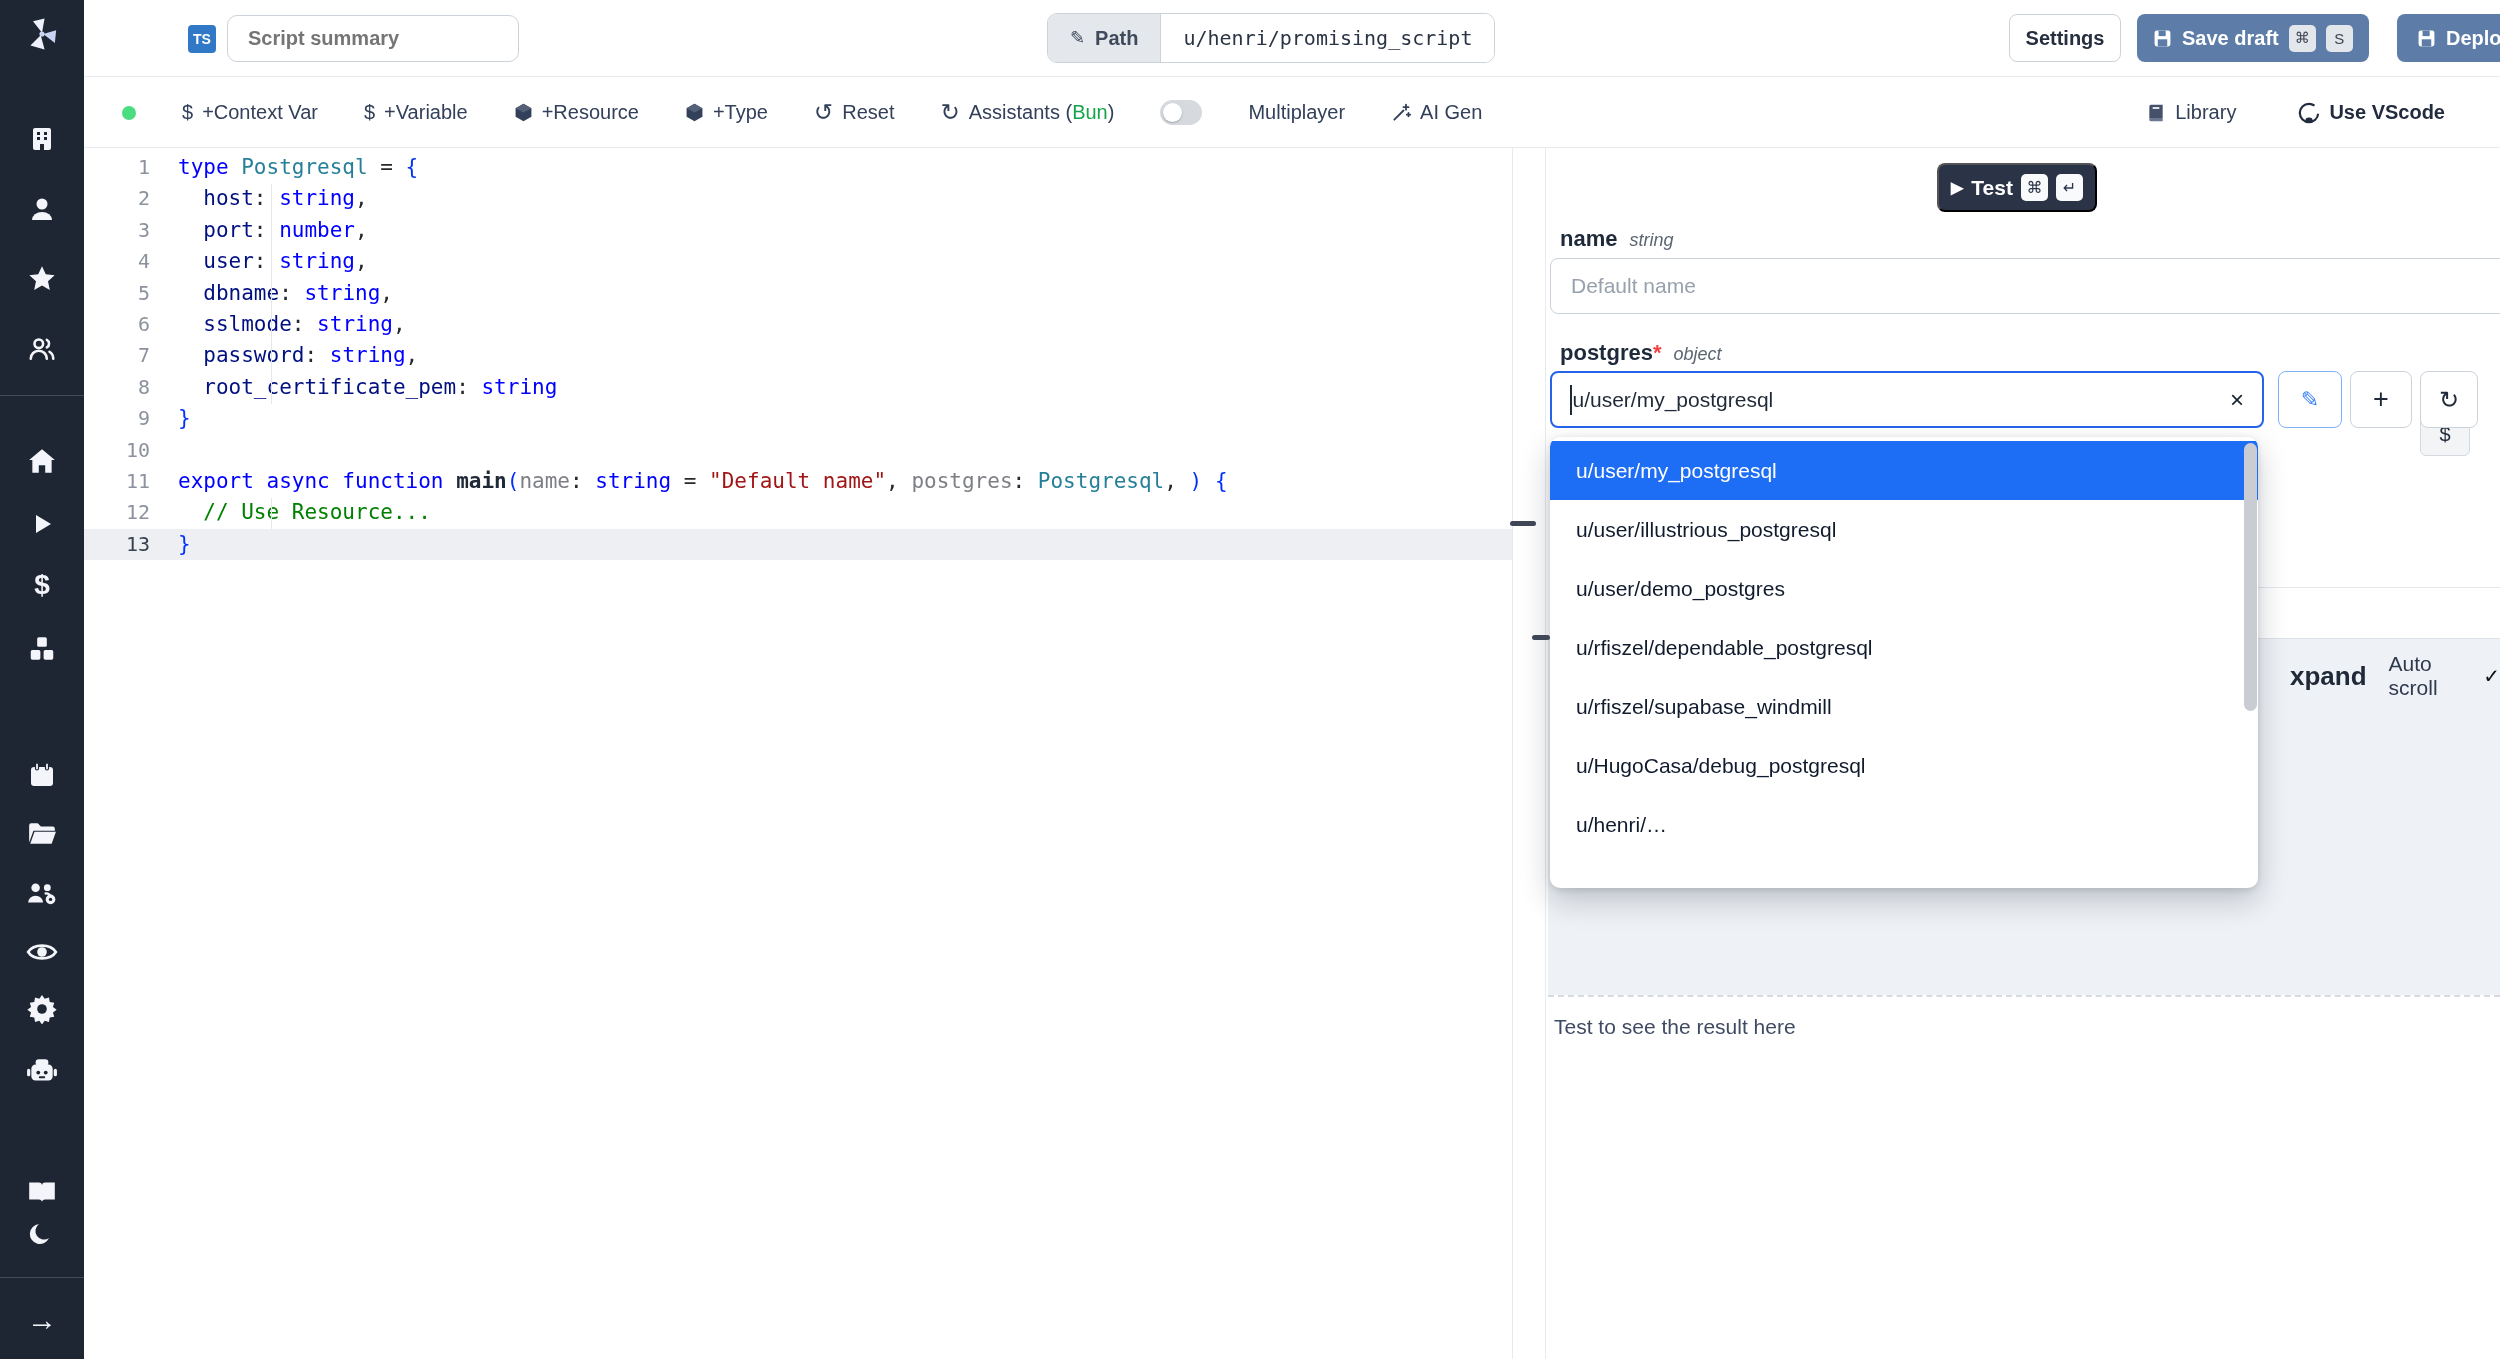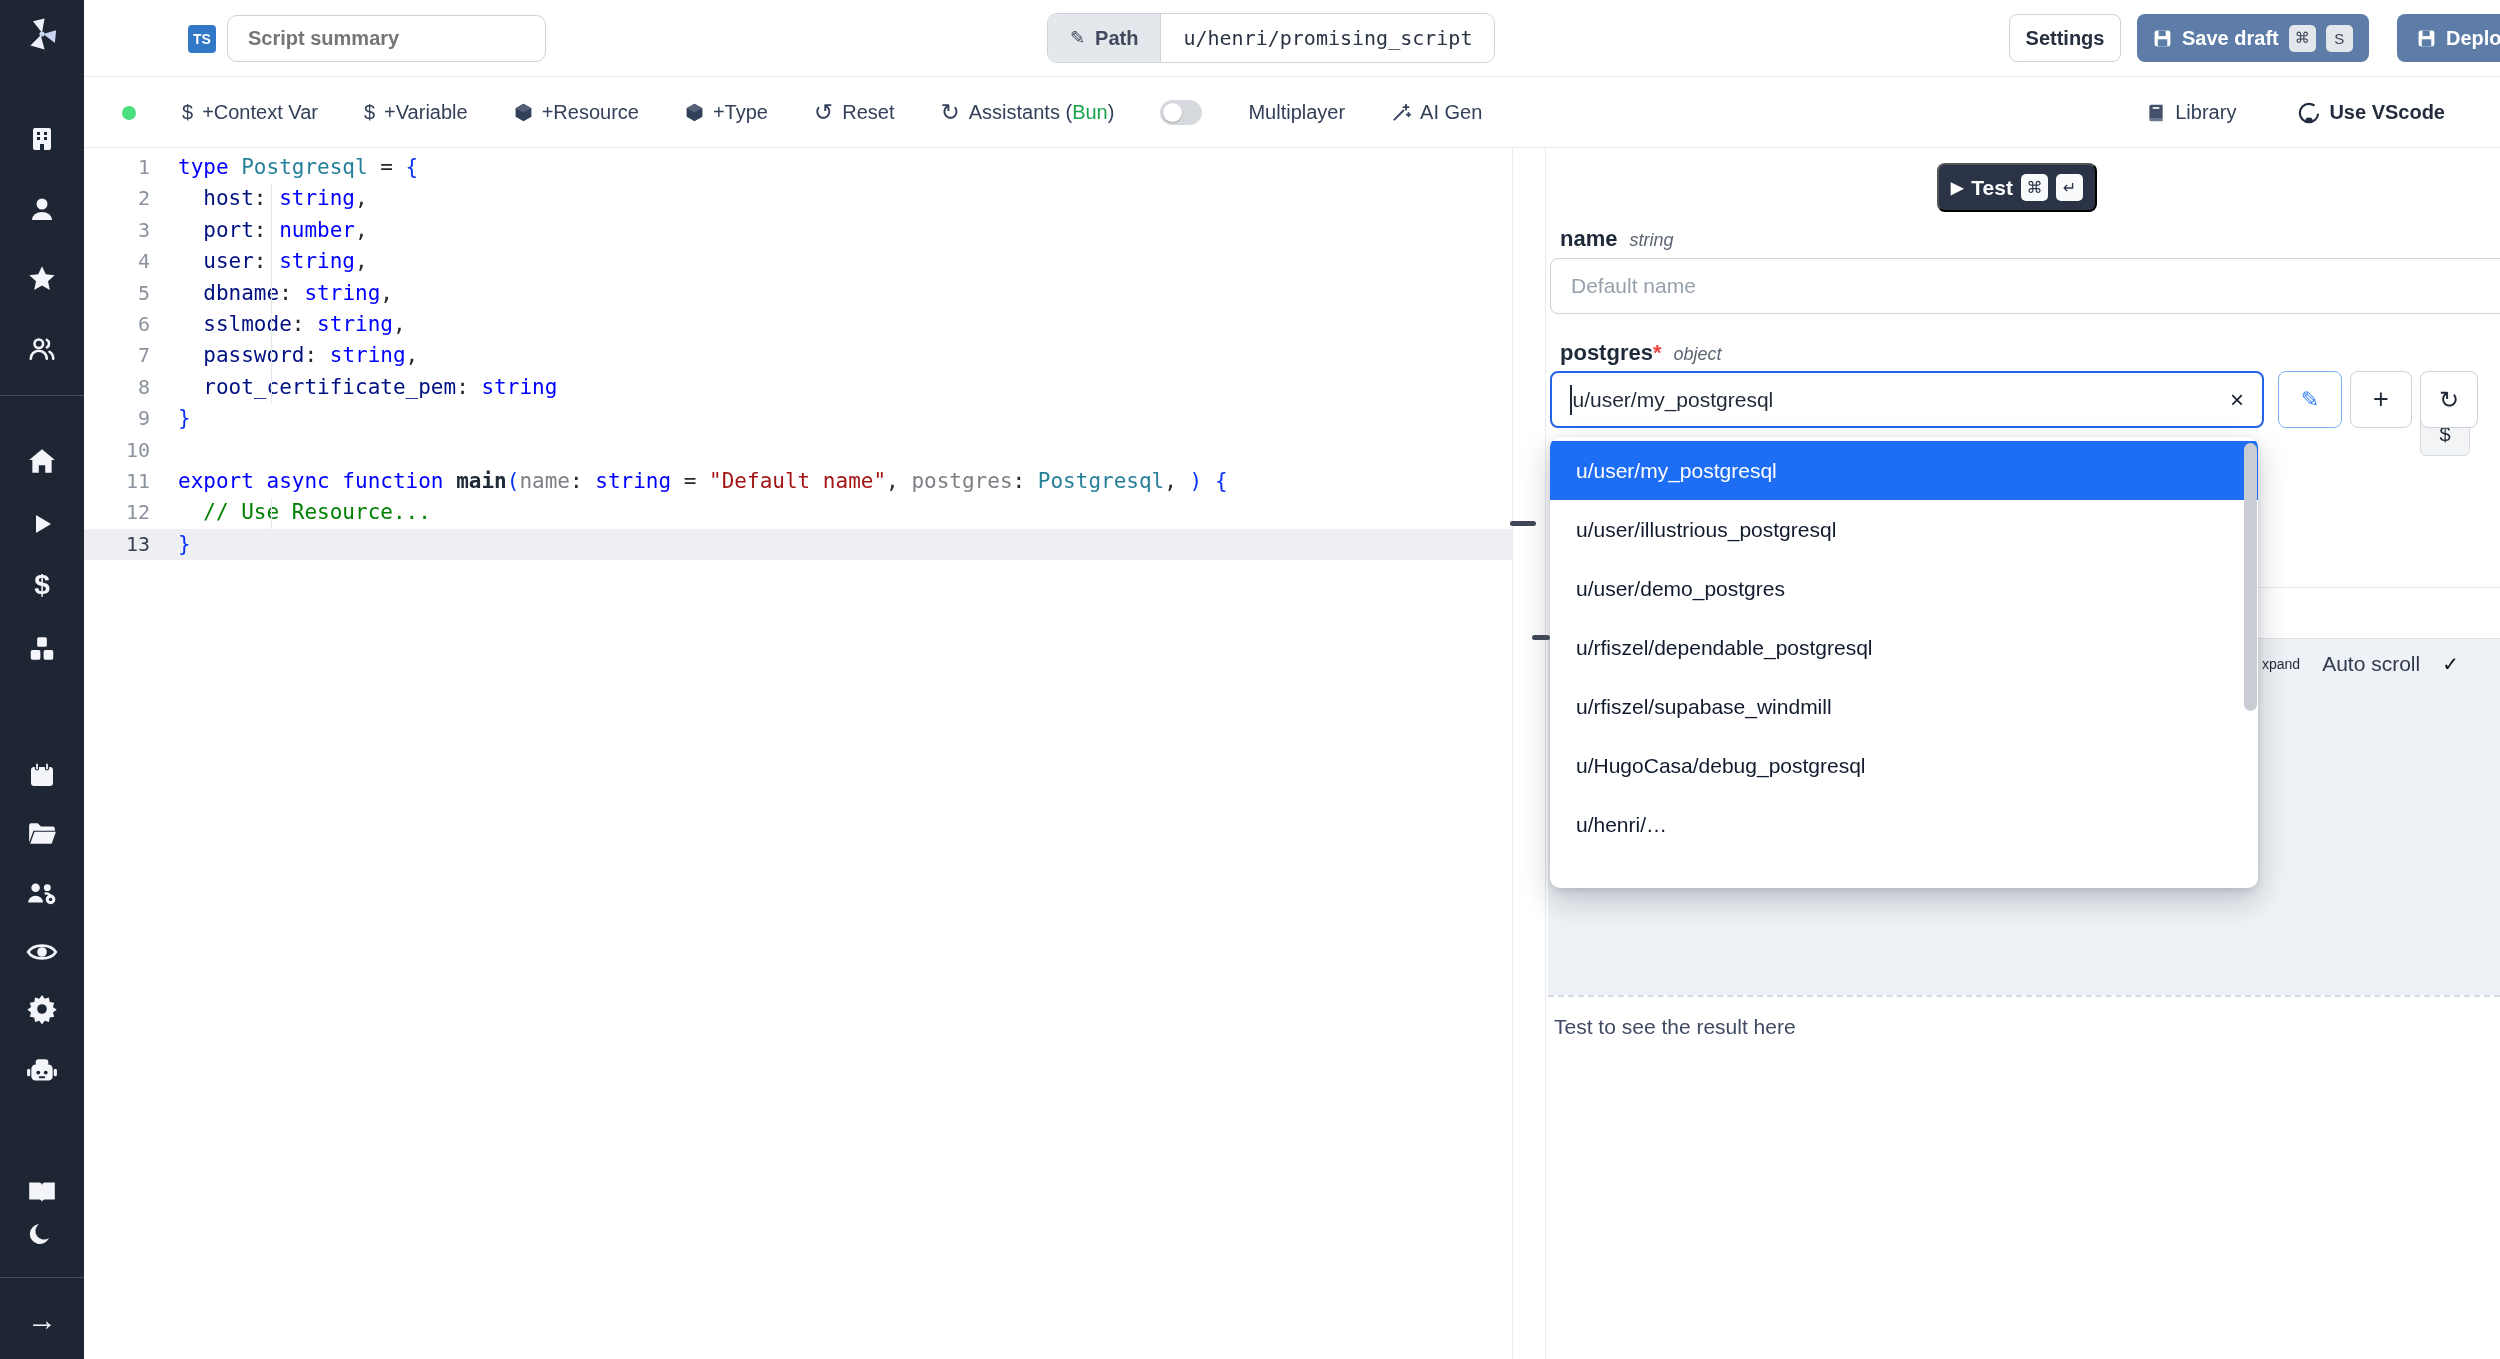--- a/index.html
+++ b/index.html
@@ -7,21 +7,21 @@
     font-family:"Liberation Sans","DejaVu Sans",sans-serif; }
   .abs { position:absolute; }
   
   #sidebar { position:absolute; left:0; top:0; width:84px; height:1359px; background:#1f2633; z-index:40; }
   .sb-ic { position:absolute; left:42px; transform:translate(-50%,-50%); color:#f3f5fa; text-align:center; }
   .sb-div { position:absolute; left:0; width:84px; border-top:1px solid #434b5c; }
   
   #topbar { position:absolute; left:84px; top:0; width:2416px; height:77px; background:#fff; border-bottom:1px solid #e8eaee; z-index:30;}
   .ts-badge { position:absolute; left:104px; top:25px; width:28px; height:28px; background:#3178c6; border-radius:4px;
     color:#fff; font-weight:bold; font-size:14px; display:flex; align-items:center; justify-content:center;}
-  .summary-input { position:absolute; left:143px; top:15px; width:319px; height:47px; border:1px solid #cbd2da;
+  .summary-input { position:absolute; left:143px; top:15px; width:292px; height:47px; border:1px solid #cbd2da;
     border-radius:10px; padding:0 20px; font-size:20px; font-weight:600; color:#64748b; background:#fff; font-family:inherit;}
   .path-wrap { position:absolute; left:963px; top:13px; height:50px; display:flex; border:1px solid #ccd2d9; border-radius:10px; overflow:hidden;}
   .path-left { background:#e4e7ec; display:flex; align-items:center; gap:10px; padding:0 22px; font-size:20px; font-weight:bold; color:#3f4a5c; border-right:1px solid #ccd2d9;}
   .path-right { background:#fff; display:flex; align-items:center; padding:0 22px;
     font-family:"DejaVu Sans Mono","Liberation Mono",monospace; font-size:20px; color:#2b3445;}
   .btn { display:inline-flex; align-items:center; justify-content:center; gap:10px; border-radius:8px; font-size:20px; font-weight:bold; cursor:pointer;}
   .btn-settings { position:absolute; left:1925px; top:14px; width:112px; height:48px; background:#fff; border:1px solid #ccd2d9; color:#252f3f;}
   .btn-blue { background:#5d7da8; color:#fff; border:none; }
   .btn-save { position:absolute; left:2053px; top:14px; height:48px; padding:0 16px;}
   .btn-deploy { position:absolute; left:2313px; top:14px; height:48px; padding:0 20px;}
@@ -67,21 +67,21 @@
     display:flex; align-items:center; justify-content:center; cursor:pointer; }
   
   #dropdown { position:absolute; left:1550px; top:437px; width:708px; height:451px; background:#fff; border-radius:10px;
     box-shadow:0 12px 30px rgba(15,23,42,.22), 0 2px 6px rgba(15,23,42,.12); overflow:hidden; z-index:20; padding-top:4px;}
   .dd-item { height:59px; display:flex; align-items:center; padding:0 26px; font-size:21px; color:#111b2e; cursor:pointer; white-space:nowrap;}
   .dd-item.selected { background:#1e6ef5; color:#fff; }
   .dd-scrollbar { position:absolute; left:2244px; top:443px; width:13px; height:268px; background:#c9cdd3; border-radius:7px; z-index:21;}
   
   #bottom-panel { position:absolute; left:1548px; top:638px; width:952px; height:357px; background:#eef1f5; border-top:1px solid #dfe3e8; }
   .bp-header { position:absolute; left:714px; top:13px; display:flex; align-items:center; gap:22px; }
-  .bp-expand { font-size:14px; font-weight:normal; color:#1f2937; }
+  .bp-expand { font-size:26px; font-weight:bold; color:#1f2937;margin-left:28px; }
   .bp-autoscroll { font-size:21px; color:#2f3a4e; }
   .bp-check { font-size:20px; color:#111; }
   #result-area { position:absolute; left:1548px; top:995px; width:952px; height:380px; background:#fff; border-top:2px dashed #d6dbe1;}
   .result-text { position:absolute; left:6px; top:18px; font-size:21px; color:#3f4a63; }
   svg { display:block; }
 </style>
 </head>
 <body>
 
 <div id="sidebar">

